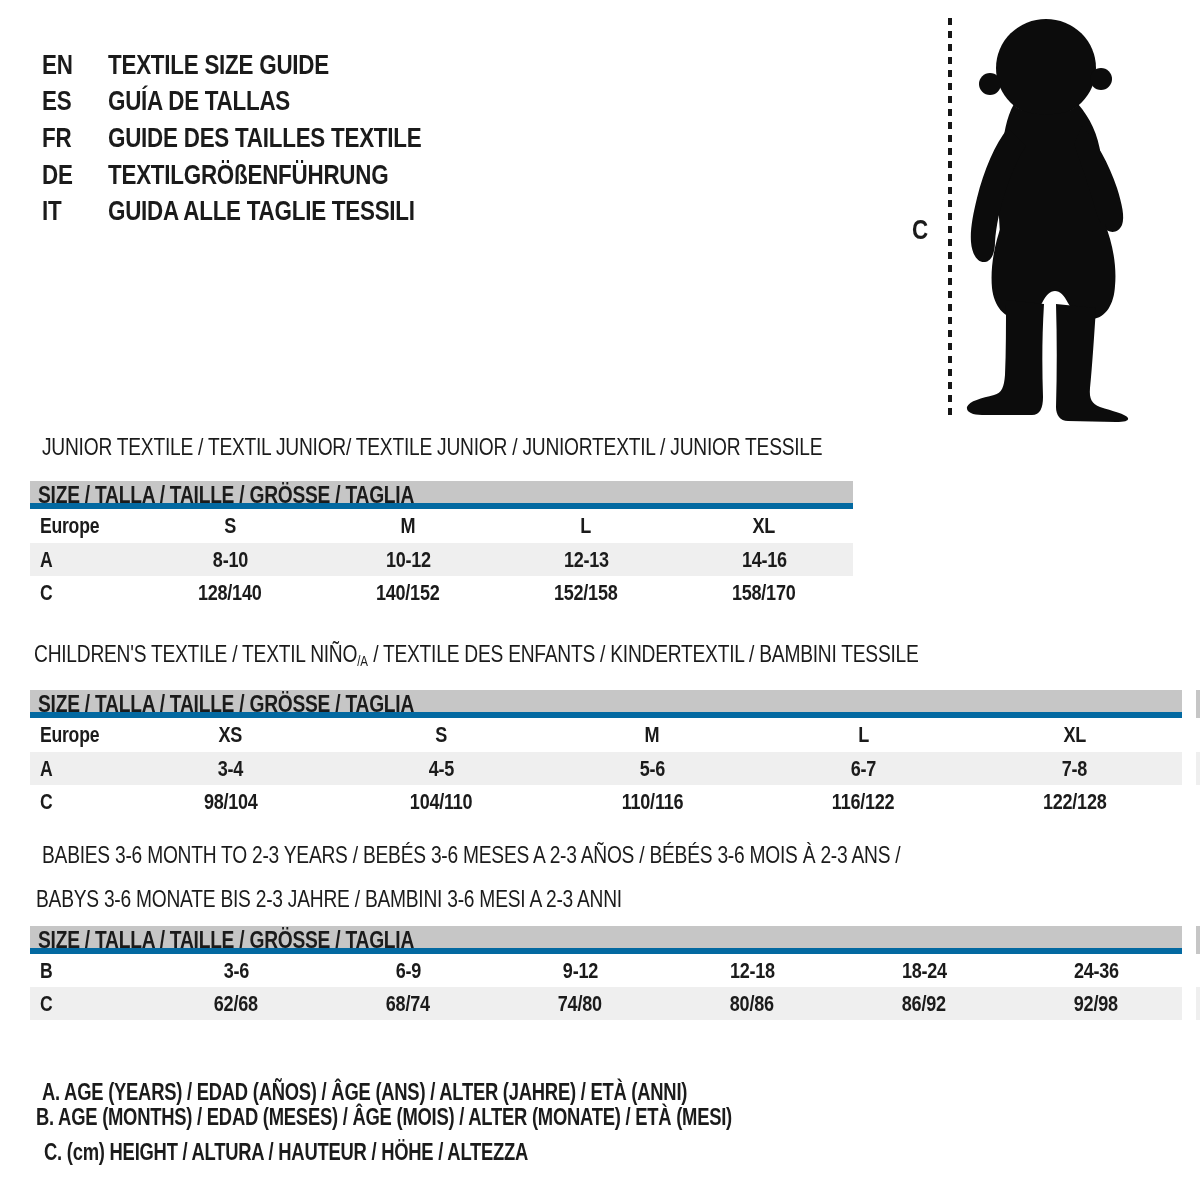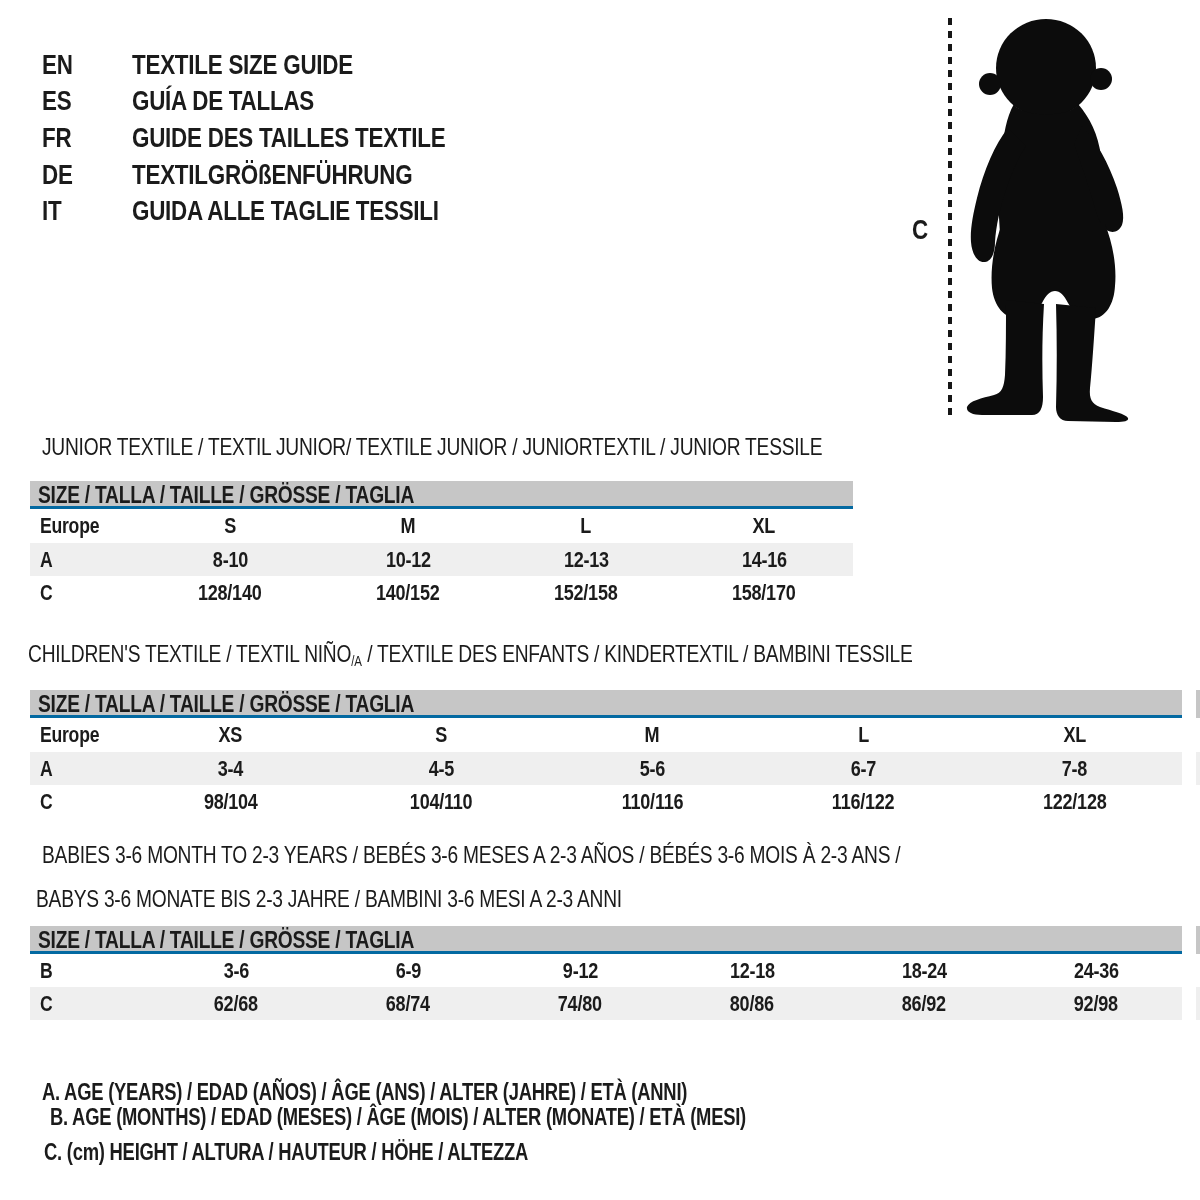--- a/index.html
+++ b/index.html
@@ -6,29 +6,29 @@
   body { width:1200px; height:1200px; position:relative; background:#ffffff;
          font-family:"Liberation Sans", sans-serif; color:#1b1b1b; overflow:hidden; }
   .abs { position:absolute; }
   
   .cx  { display:inline-block; transform:scaleX(0.8); transform-origin:0 50%; white-space:nowrap; letter-spacing:-0.3px; }
   .cxc { display:inline-block; transform:scaleX(0.82); transform-origin:50% 50%; white-space:nowrap; letter-spacing:-0.3px; }
 
   
   .lang-row { position:absolute; left:0; height:30px; line-height:30px; font-weight:700; font-size:28px; }
   .lang-code { position:absolute; left:0; }
-  .lang-title { position:absolute; left:90px; }
+  .lang-title { position:absolute; left:66px; }
 
   
   .sec-title { font-weight:400; font-size:24px; line-height:26px; }
   .sub { font-size:0.60em; vertical-align:-0.30em; letter-spacing:0; }
 
   
   .tbl { position:absolute; }
-  .bar { height:28px; line-height:28px; background:#c6c6c6; border-bottom:3px solid #0369a1;
+  .bar { height:28px; line-height:28px; background:#c6c6c6; border-bottom:6px solid #0369a1;
          font-weight:700; font-size:24px; padding-left:8px; box-sizing:border-box; }
   .trow { display:flex; align-items:center; font-weight:700; font-size:22px; }
   .h34 { height:34px; } .h33 { height:33px; }
   .alt { background:#efefef; }
   .rowlabel { padding-left:10px; box-sizing:border-box; }
   .cell { text-align:center; }
   .jun .rowlabel { width:111px; } .jun .cell { width:178px; }
   .chi .rowlabel { width:95px;  } .chi .cell { width:211px; }
   .bab .rowlabel { width:120px; } .bab .cell { width:172px; }
 
@@ -113,21 +113,21 @@
   </div>
   <div class="trow h33">
     <div class="rowlabel"><span class="cx">C</span></div>
     <div class="cell"><span class="cxc">128/140</span></div>
     <div class="cell"><span class="cxc">140/152</span></div>
     <div class="cell"><span class="cxc">152/158</span></div>
     <div class="cell"><span class="cxc">158/170</span></div>
   </div>
 </div>
 
-<div class="abs sec-title" style="left:28px; top:641px;">
+<div class="abs sec-title" style="left:34px; top:641px;">
   <span class="cx">
     <span>CHILDREN'S TEXTILE / TEXTIL NIÑO</span><span class="sub">/A</span><span> / TEXTILE DES ENFANTS / KINDERTEXTIL / BAMBINI TESSILE</span>
   </span>
 </div>
 <div class="tbl chi" style="left:30px; top:690px; width:1152px;">
   <div class="bar">
     <span class="cx">SIZE / TALLA / TAILLE / GRÖSSE / TAGLIA</span>
   </div>
   <div class="trow h34">
     <div class="rowlabel"><span class="cx">Europe</span></div>
@@ -186,18 +186,18 @@
 </div>
 
 <div class="abs sliver" style="left:1196px; top:690px; height:28px; background:#c6c6c6;"></div>
 <div class="abs sliver" style="left:1196px; top:752px; height:33px; background:#efefef;"></div>
 <div class="abs sliver" style="left:1196px; top:926px; height:28px; background:#c6c6c6;"></div>
 <div class="abs sliver" style="left:1196px; top:987px; height:33px; background:#efefef;"></div>
 
 <div class="abs legend-line" style="left:42px; top:1080px;">
   <span class="cx">A. AGE (YEARS) / EDAD (AÑOS) / ÂGE (ANS) / ALTER (JAHRE) / ETÀ (ANNI)</span>
 </div>
-<div class="abs legend-line" style="left:50px; top:1105px;">
+<div class="abs legend-line" style="left:36px; top:1105px;">
   <span class="cx">B. AGE (MONTHS) / EDAD (MESES) / ÂGE (MOIS) / ALTER (MONATE) / ETÀ (MESI)</span>
 </div>
 <div class="abs legend-line" style="left:44px; top:1140px;">
   <span class="cx">C. (cm) HEIGHT / ALTURA / HAUTEUR / HÖHE / ALTEZZA</span>
 </div>
 
 </body></html>

